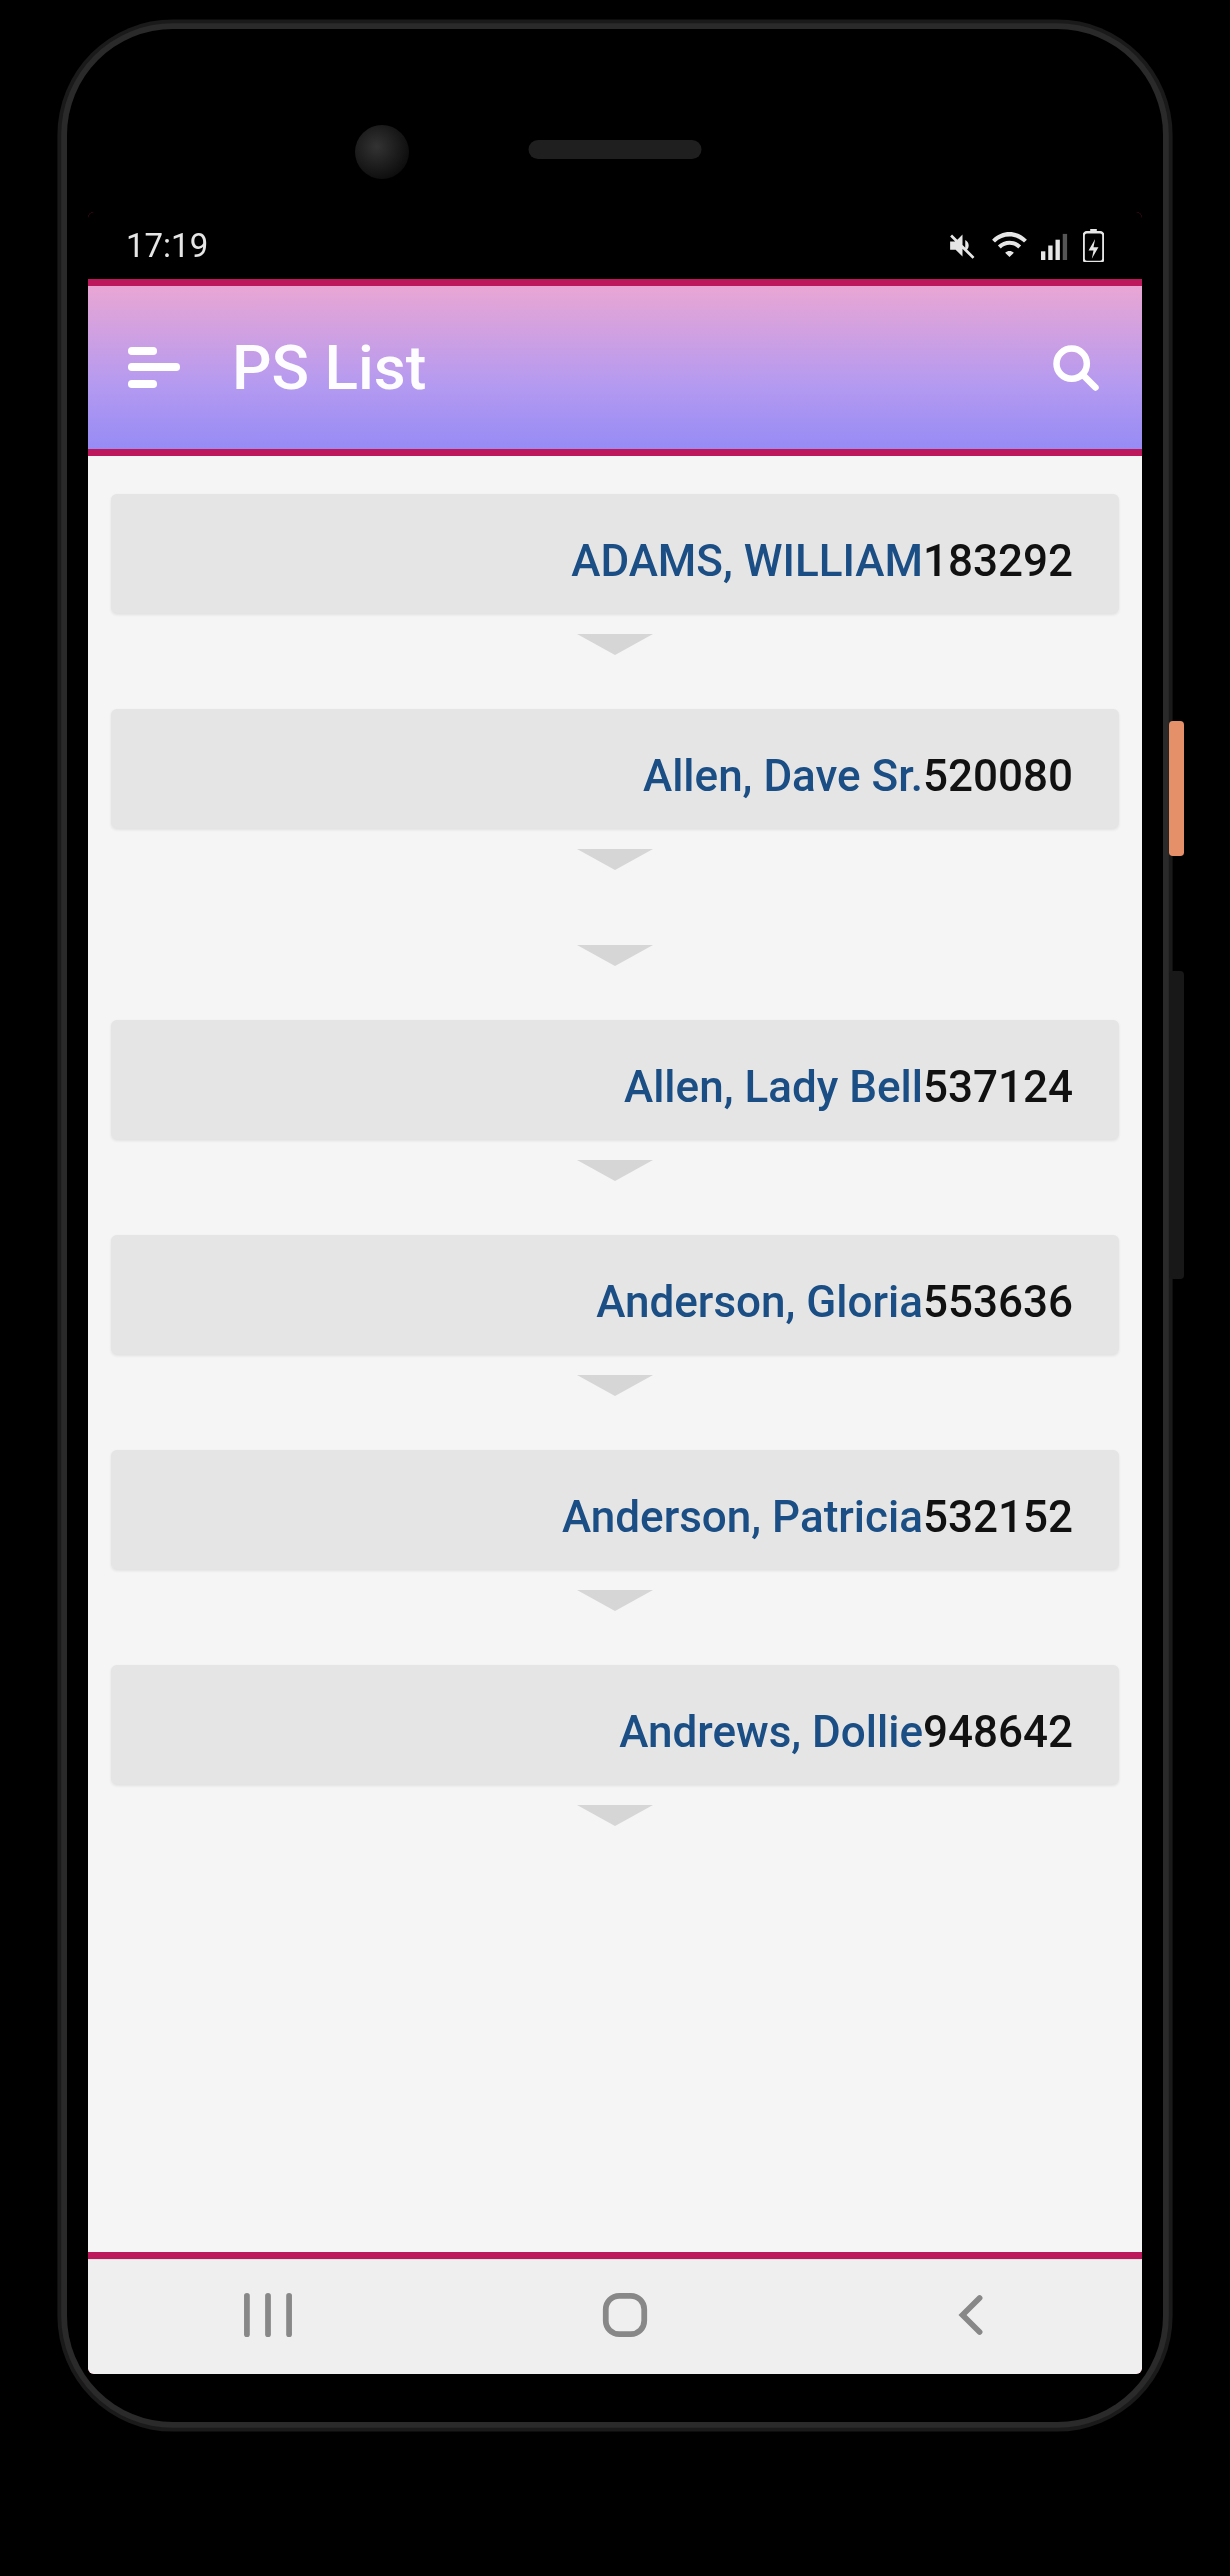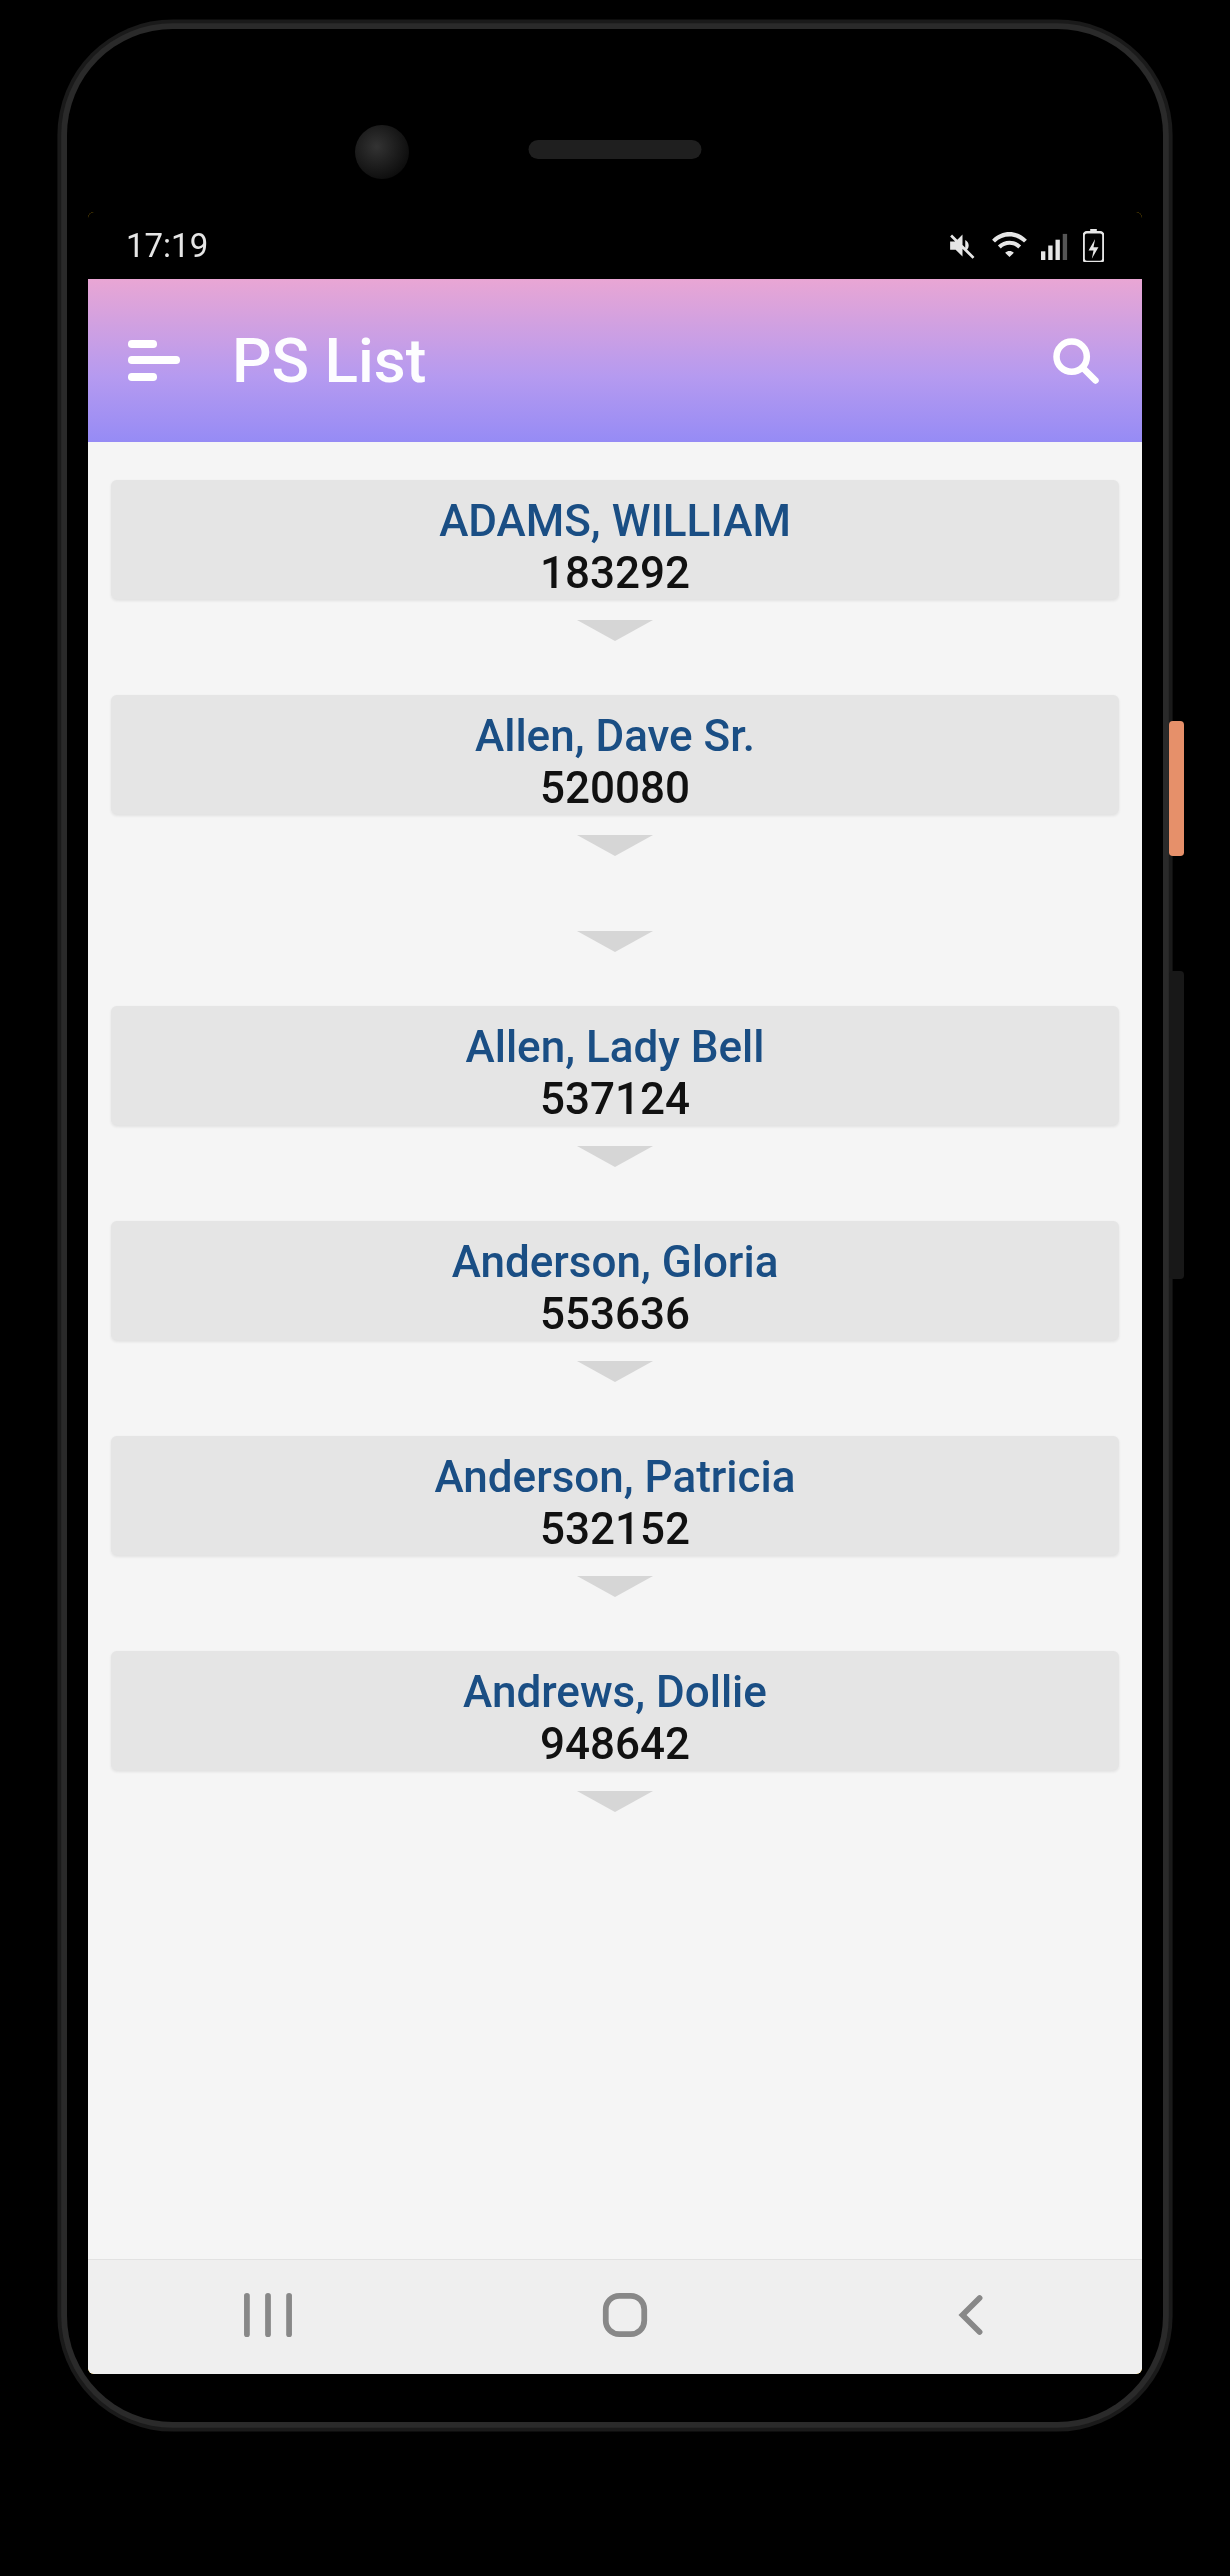--- a/index.html
+++ b/index.html
@@ -64,25 +64,26 @@
     border-radius: 50%;
   }
 
   
   .screen {
     position: absolute;
     left: 21px;
     top: 183px;
     right: 21px;
     bottom: 48px;
-    background: #eab308;
+    background: #be185d;
     border-radius: 5.8px;
     overflow: hidden;
     display: flex;
     flex-direction: column;
+    gap: 7px;
   }
 
   
   .status-bar {
     height: 67px;
     background: #000;
     color: #e6e6e6;
     display: flex;
     align-items: center;
     justify-content: space-between;
@@ -141,24 +142,23 @@
     padding: 38px 23px 0 23px;
     overflow: hidden;
     background: #f5f5f5;
   }
   .card {
     background: #e5e5e5;
     border-radius: 5.8px;
     height: 119px;
     display: flex;
     align-items: center;
-    justify-content: center;
+    justify-content: flex-end;
     padding: 14px 46px 0 46px;
     box-shadow: 0 1.9px 2.9px rgba(0,0,0,0.08);
-    flex-direction: column;
   }
   .card .name {
     color: #1a4e84;
     font-size: 44px;
     font-weight: 500;
   }
   .card .id {
     color: #111;
     font-size: 44px;
     font-weight: 500;

